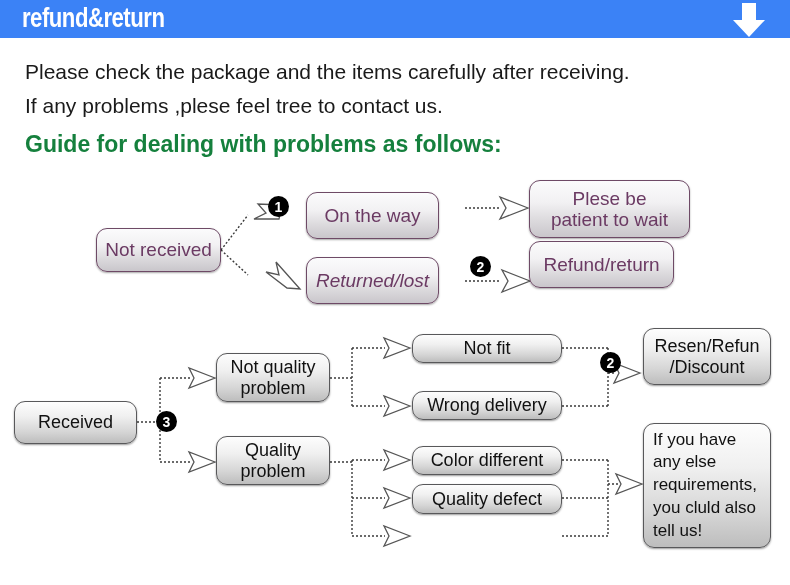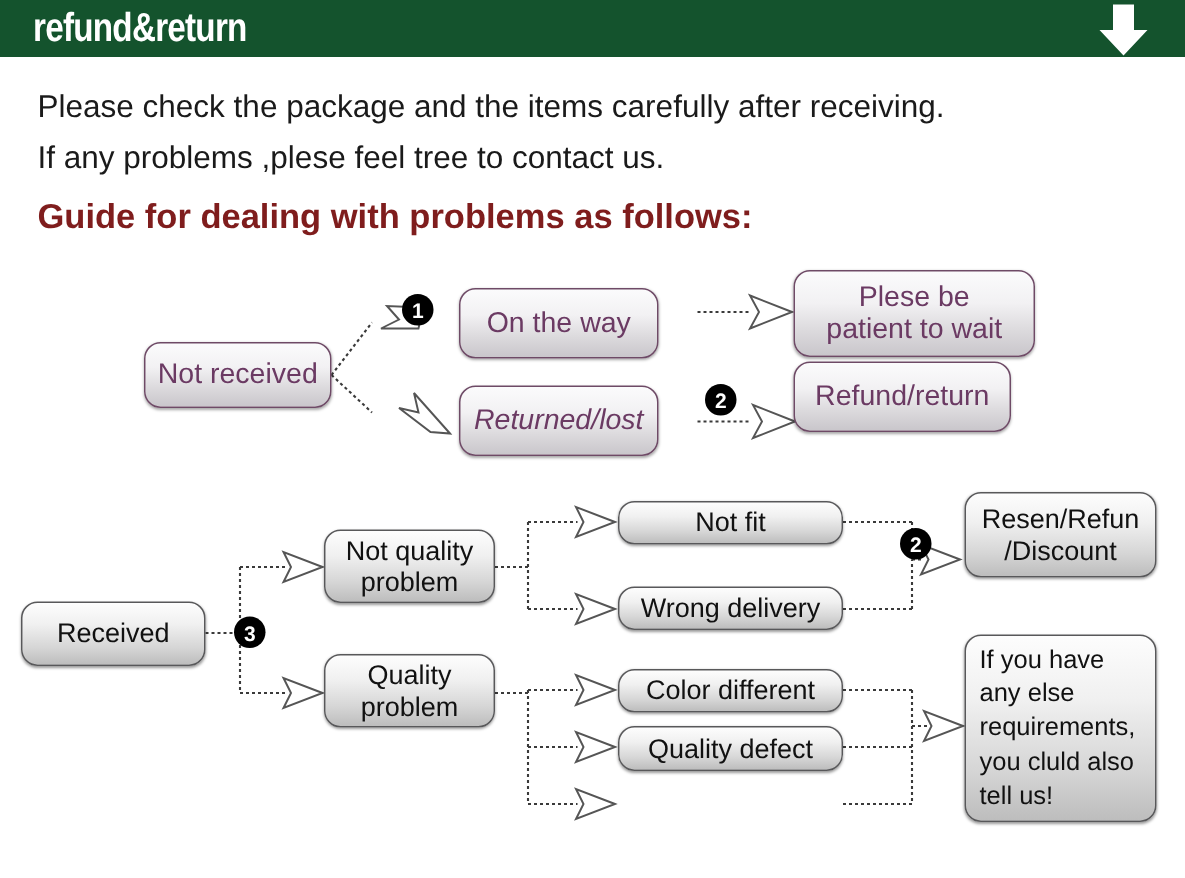--- a/index.html
+++ b/index.html
@@ -16,21 +16,21 @@
     height: 585px;
     background: #ffffff;
     overflow: hidden;
   }
 
   
   #header-bar {
     position: absolute;
     left: 0; top: 0;
     width: 790px; height: 38px;
-    background: #14532d;
+    background: #3b82f6;
   }
   #header-title {
     position: absolute;
     left: 22px; top: 3px;
     color: #ffffff;
     font-family: "Liberation Sans Narrow", "Liberation Sans", sans-serif;
     font-size: 27px;
     font-weight: bold;
     letter-spacing: -0.6px;
     transform: scaleX(0.82);
@@ -48,21 +48,21 @@
     position: absolute;
     color: #1a1a1a;
     font-size: 21px;
     white-space: nowrap;
   }
   #intro-line-1 { left: 25px; top: 60px; }
   #intro-line-2 { left: 25px; top: 94px; }
   #guide-heading {
     position: absolute;
     left: 25px; top: 131px;
-    color: #7f1d1d;
+    color: #15803d;
     font-size: 23px;
     font-weight: bold;
     white-space: nowrap;
   }
 
   
   .fbox {
     position: absolute;
     box-sizing: border-box;
     display: flex;

